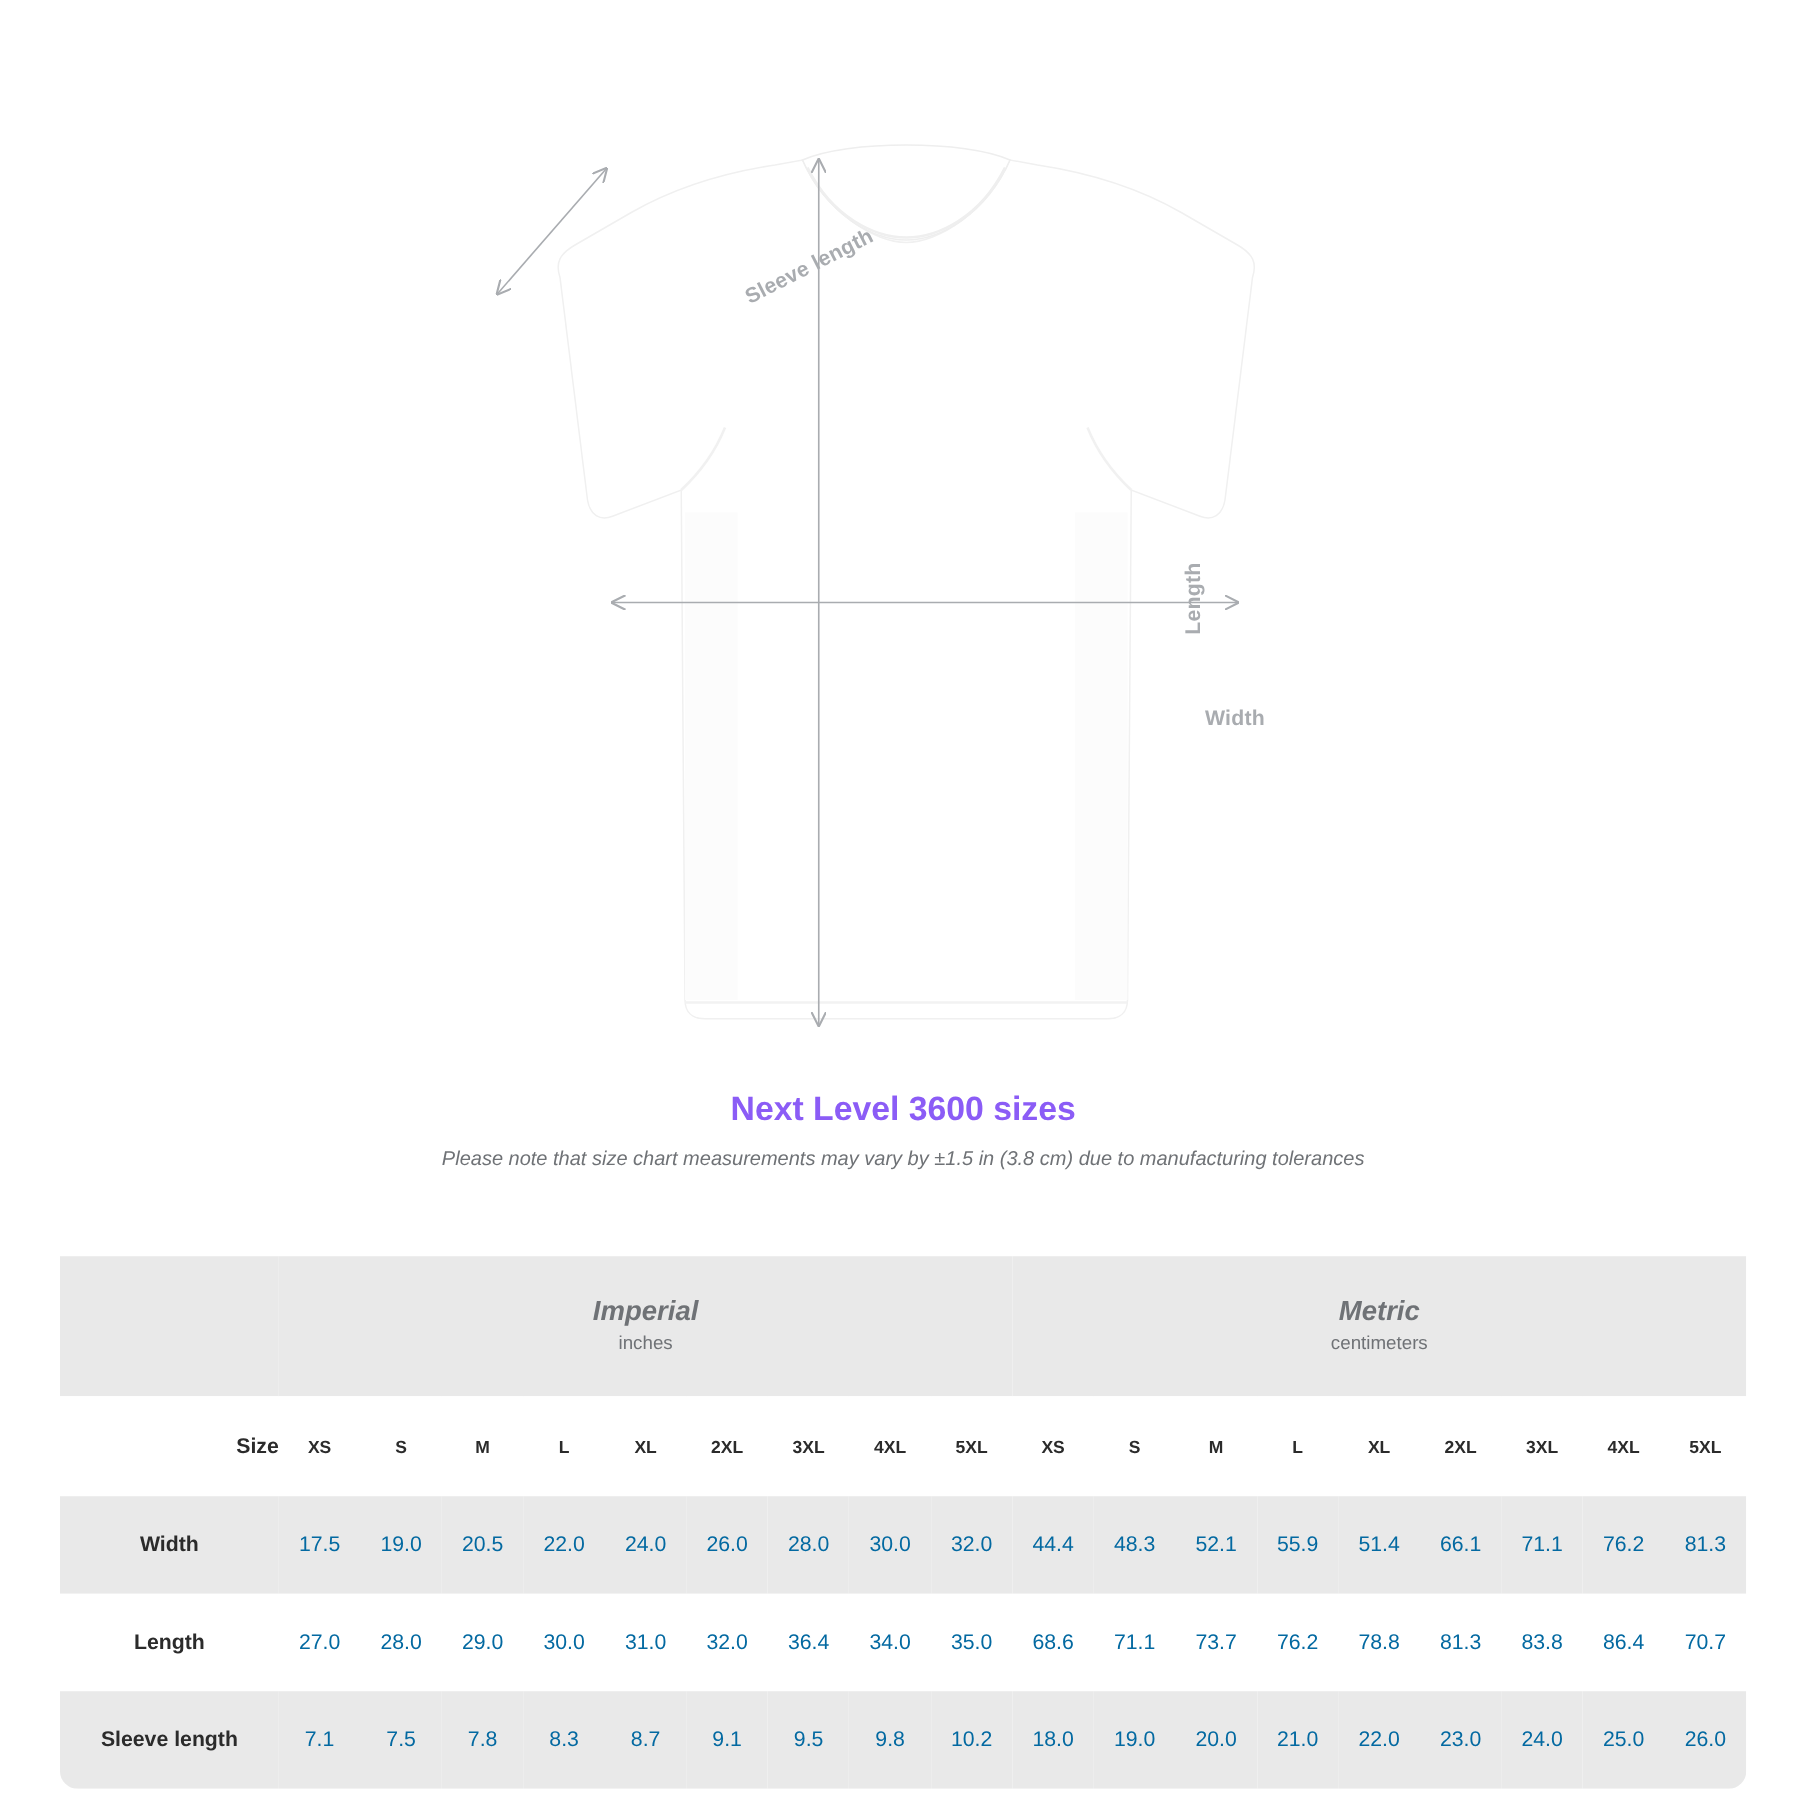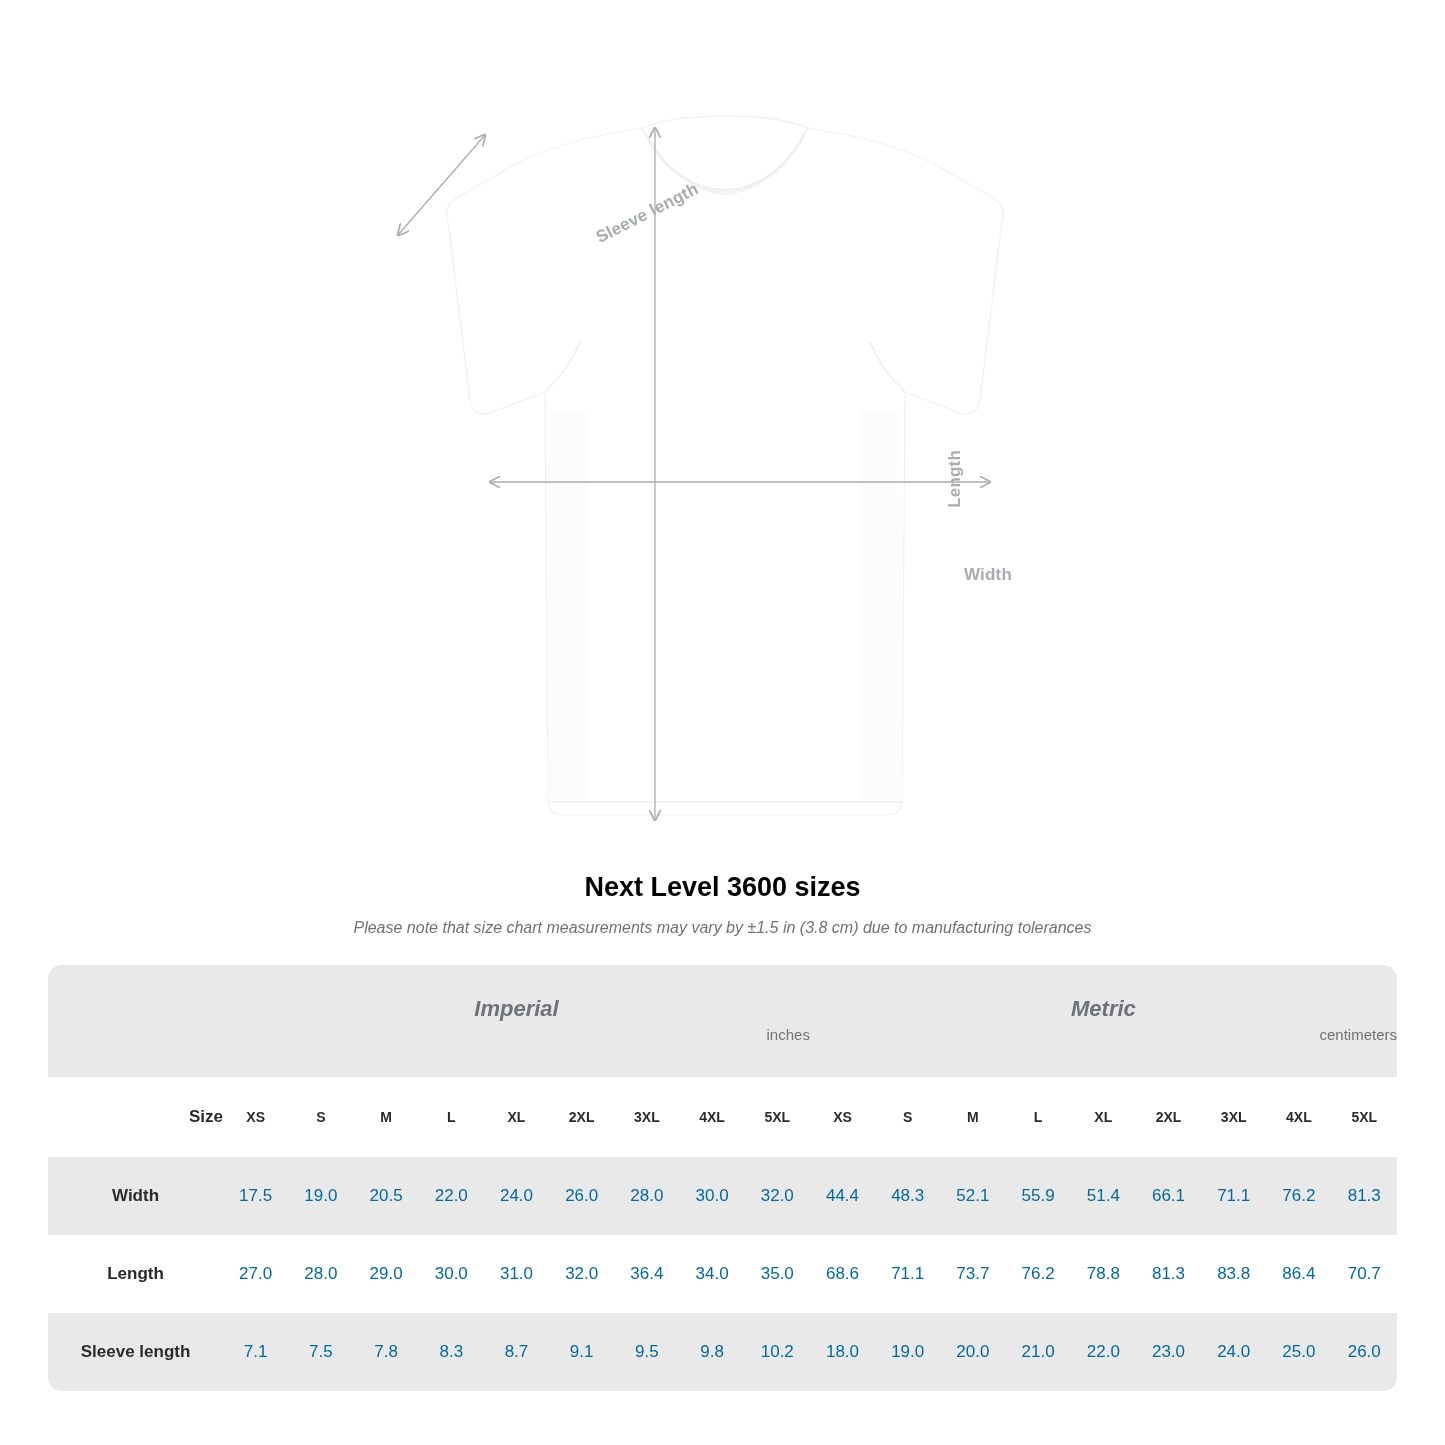--- a/index.html
+++ b/index.html
@@ -71,21 +71,21 @@
   }
 
   
   .title-block {
     text-align: center;
     margin-top: 12px;
   }
   .chart-title {
     font-size: 27px;
     font-weight: bold;
-    color: #000000;
+    color: #8b5cf6;
     margin: 0;
   }
   .chart-note {
     font-size: 16px;
     font-style: italic;
     color: #6f7276;
     margin: 16px 0 0 0;
   }
 
   
@@ -93,20 +93,21 @@
     margin: 28px 48px 0 48px;
     border-radius: 14px;
     overflow: hidden;
     background: #ffffff;
   }
 
   table.size-table {
     width: 1349px;
     border-collapse: collapse;
     table-layout: fixed;
+    margin-top: 40px;
   }
 
   table.size-table td,
   table.size-table th {
     text-align: center;
     vertical-align: middle;
     font-size: 16.5px;
     color: #2b2b2b;
     border: none;
     padding: 0;
@@ -122,21 +123,20 @@
     font-weight: bold;
     color: #6f7276;
     line-height: 1.25;
   }
   .unit-sub {
     font-size: 15px;
     color: #6f7276;
     font-style: normal;
     font-weight: normal;
     line-height: 1.7;
-    text-align: right;
   }
 
   .hdr-row td {
     background: #ffffff;
     height: 80px;
     font-weight: bold;
   }
   .hdr-row td.rowlabel {
     font-size: 17px;
     text-align: right;

